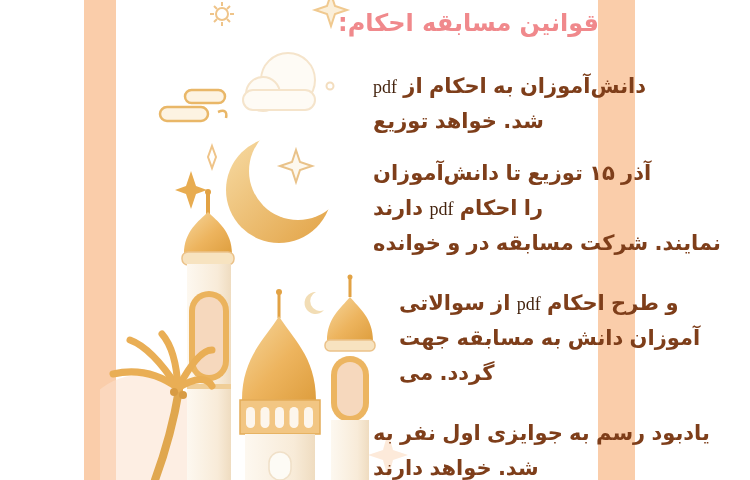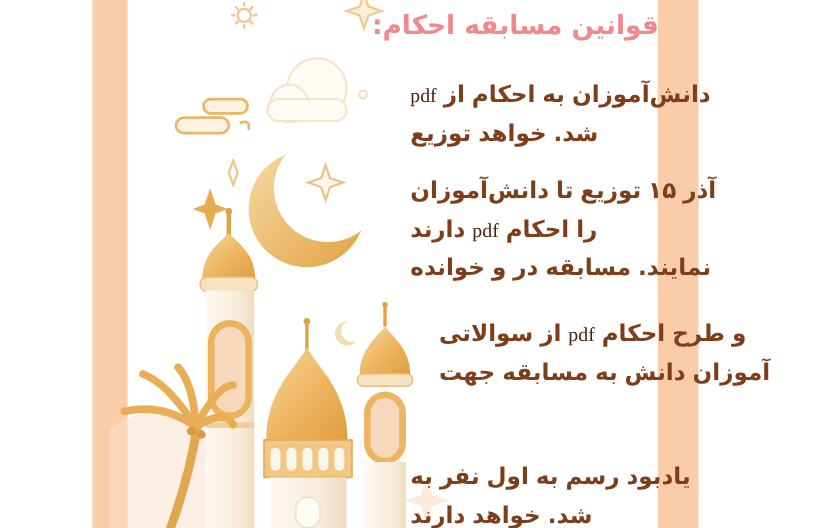--- a/index.html
+++ b/index.html
@@ -171,45 +171,51 @@
           <span dir="auto">دارند</span>
           <span dir="auto" class="latin">pdf</span>
           <span dir="auto">احکام</span>
           <span dir="auto">را</span>
         </div>
         <div class="line">
           <span dir="auto">خوانده</span>
           <span dir="auto">و</span>
           <span dir="auto">در</span>
           <span dir="auto">مسابقه</span>
+          <span dir="auto">شرکت</span>
           <span dir="auto">نمایند.</span>
         </div>
       </div>
     <div class="para para-2">
         <div class="line">
           <span dir="auto">سوالاتی</span>
           <span dir="auto">از</span>
           <span dir="auto" class="latin">pdf</span>
           <span dir="auto">احکام</span>
           <span dir="auto">طرح</span>
           <span dir="auto">و</span>
         </div>
         <div class="line">
           <span dir="auto">جهت</span>
           <span dir="auto">مسابقه</span>
           <span dir="auto">به</span>
           <span dir="auto">دانش</span>
           <span dir="auto">آموزان</span>
         </div>
+        <div class="line">
+          <span dir="auto">می</span>
+          <span dir="auto">گردد.</span>
+        </div>
       </div>
     <div class="para para-3">
         <div class="line">
           <span dir="auto">به</span>
           <span dir="auto">نفر</span>
           <span dir="auto">اول</span>
+          <span dir="auto">جوایزی</span>
           <span dir="auto">به</span>
           <span dir="auto">رسم</span>
           <span dir="auto">یادبود</span>
         </div>
         <div class="line">
           <span dir="auto">دارند</span>
           <span dir="auto">خواهد</span>
           <span dir="auto">شد.</span>
         </div>
       </div>

